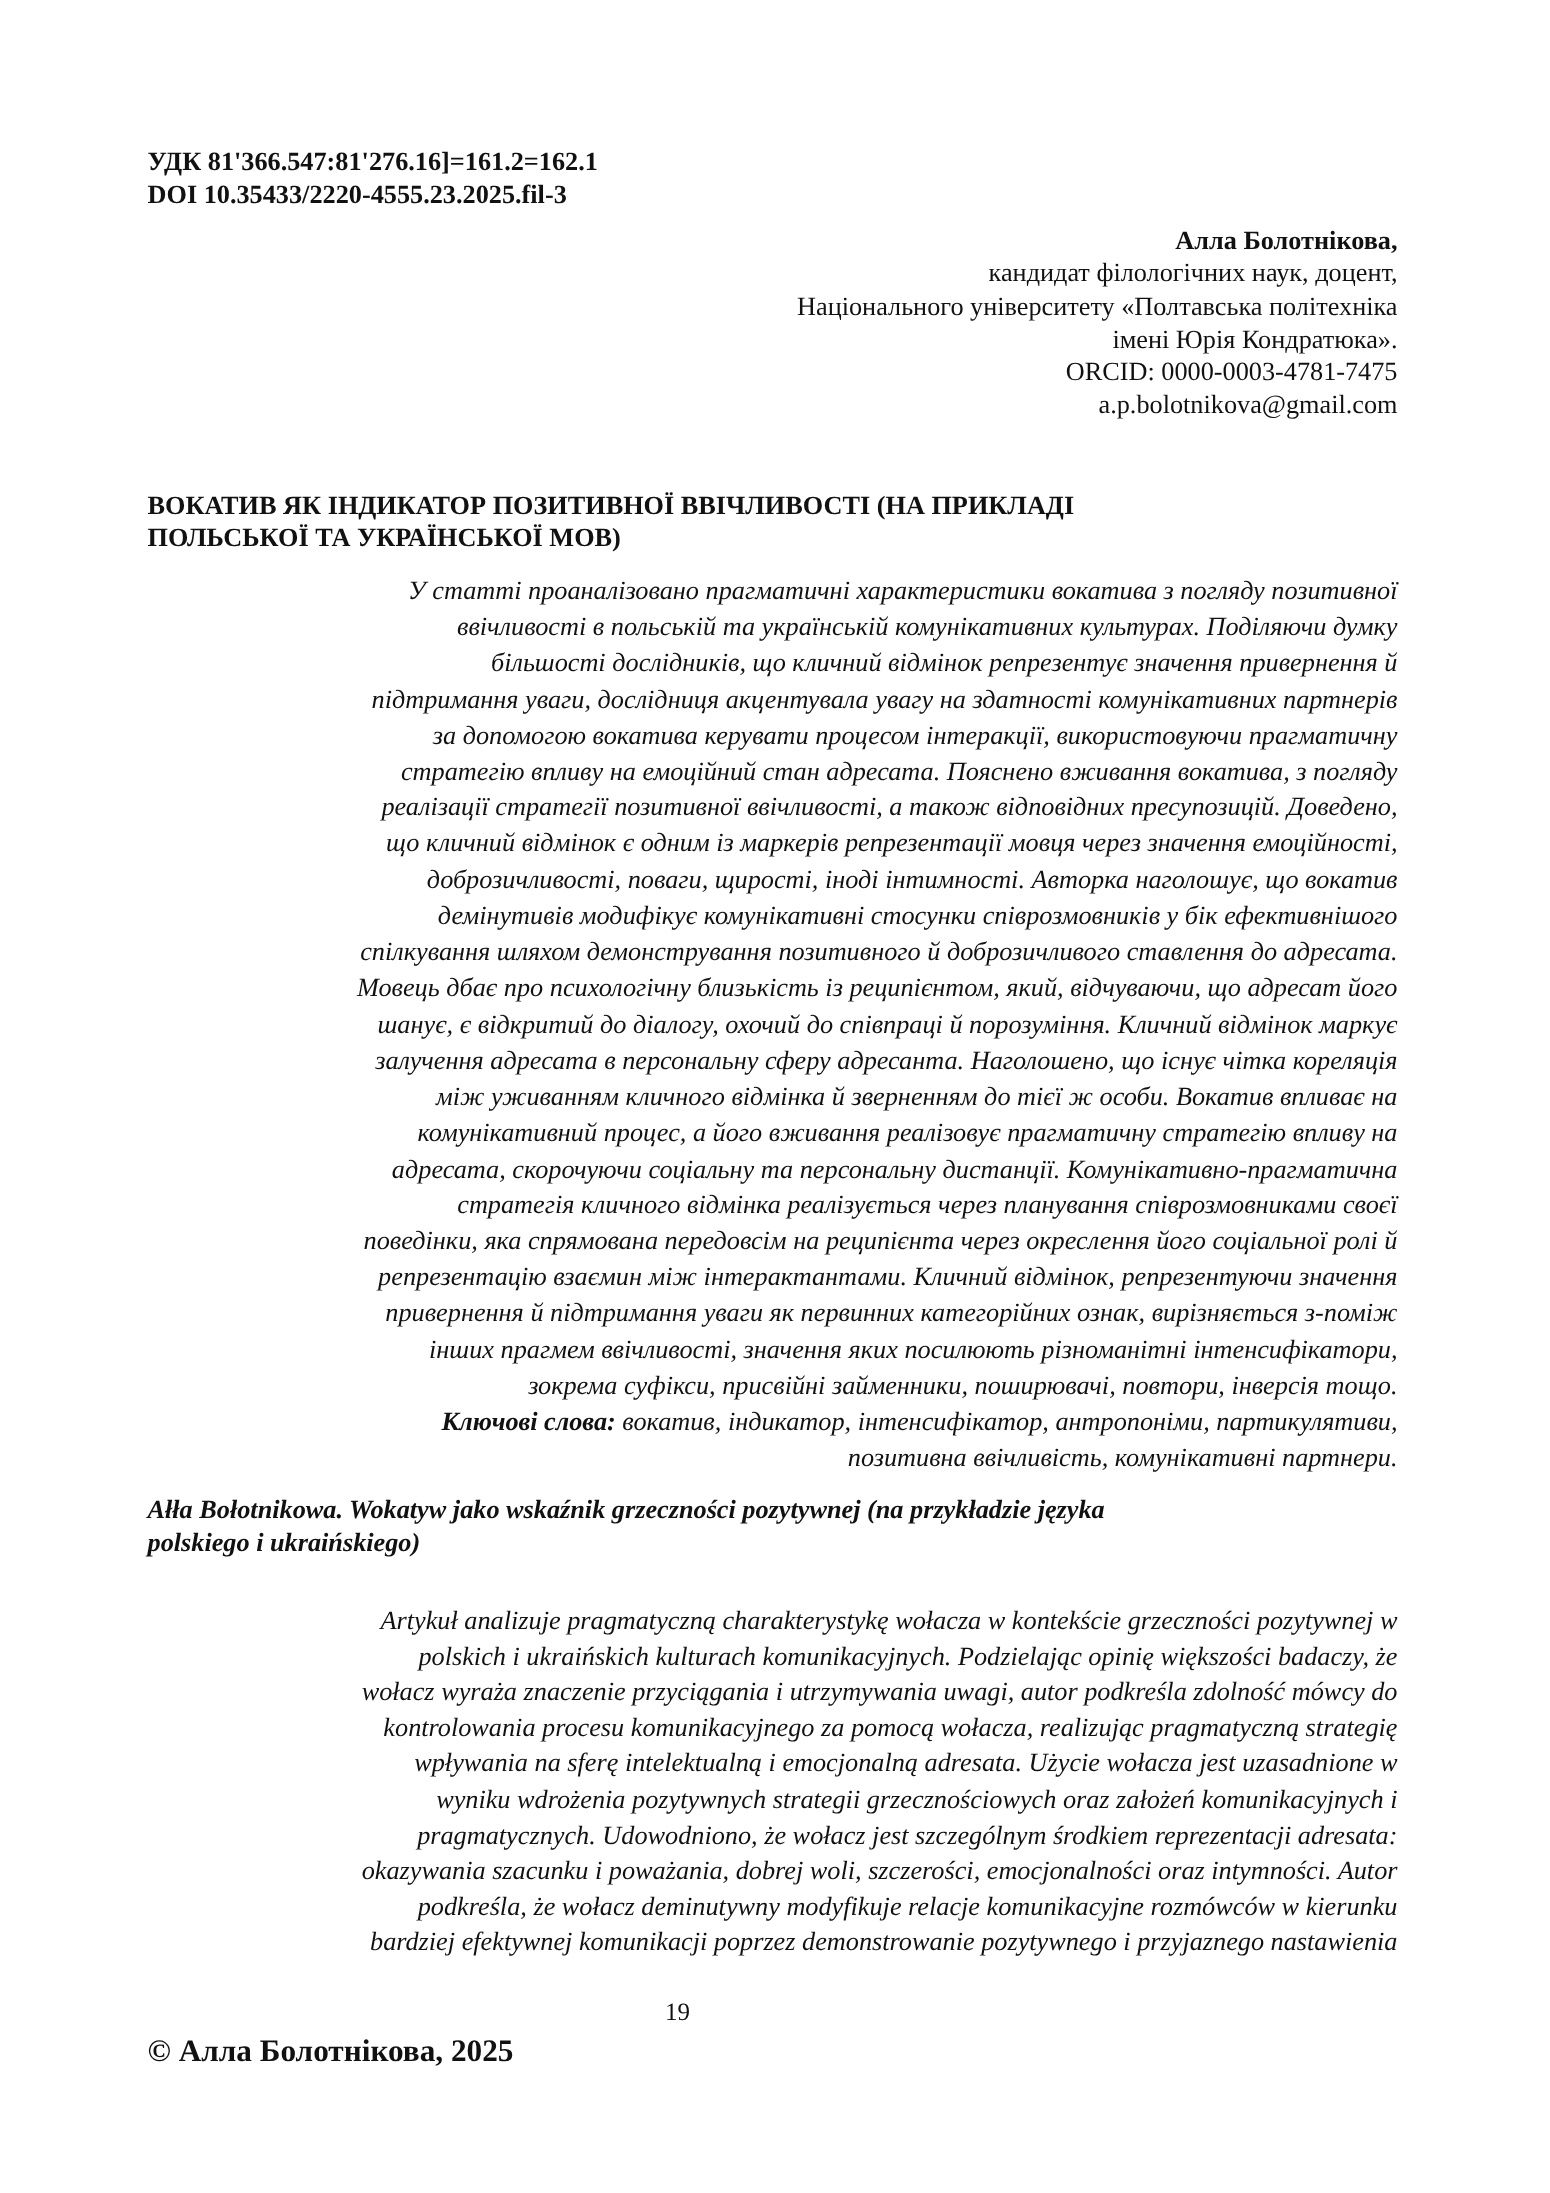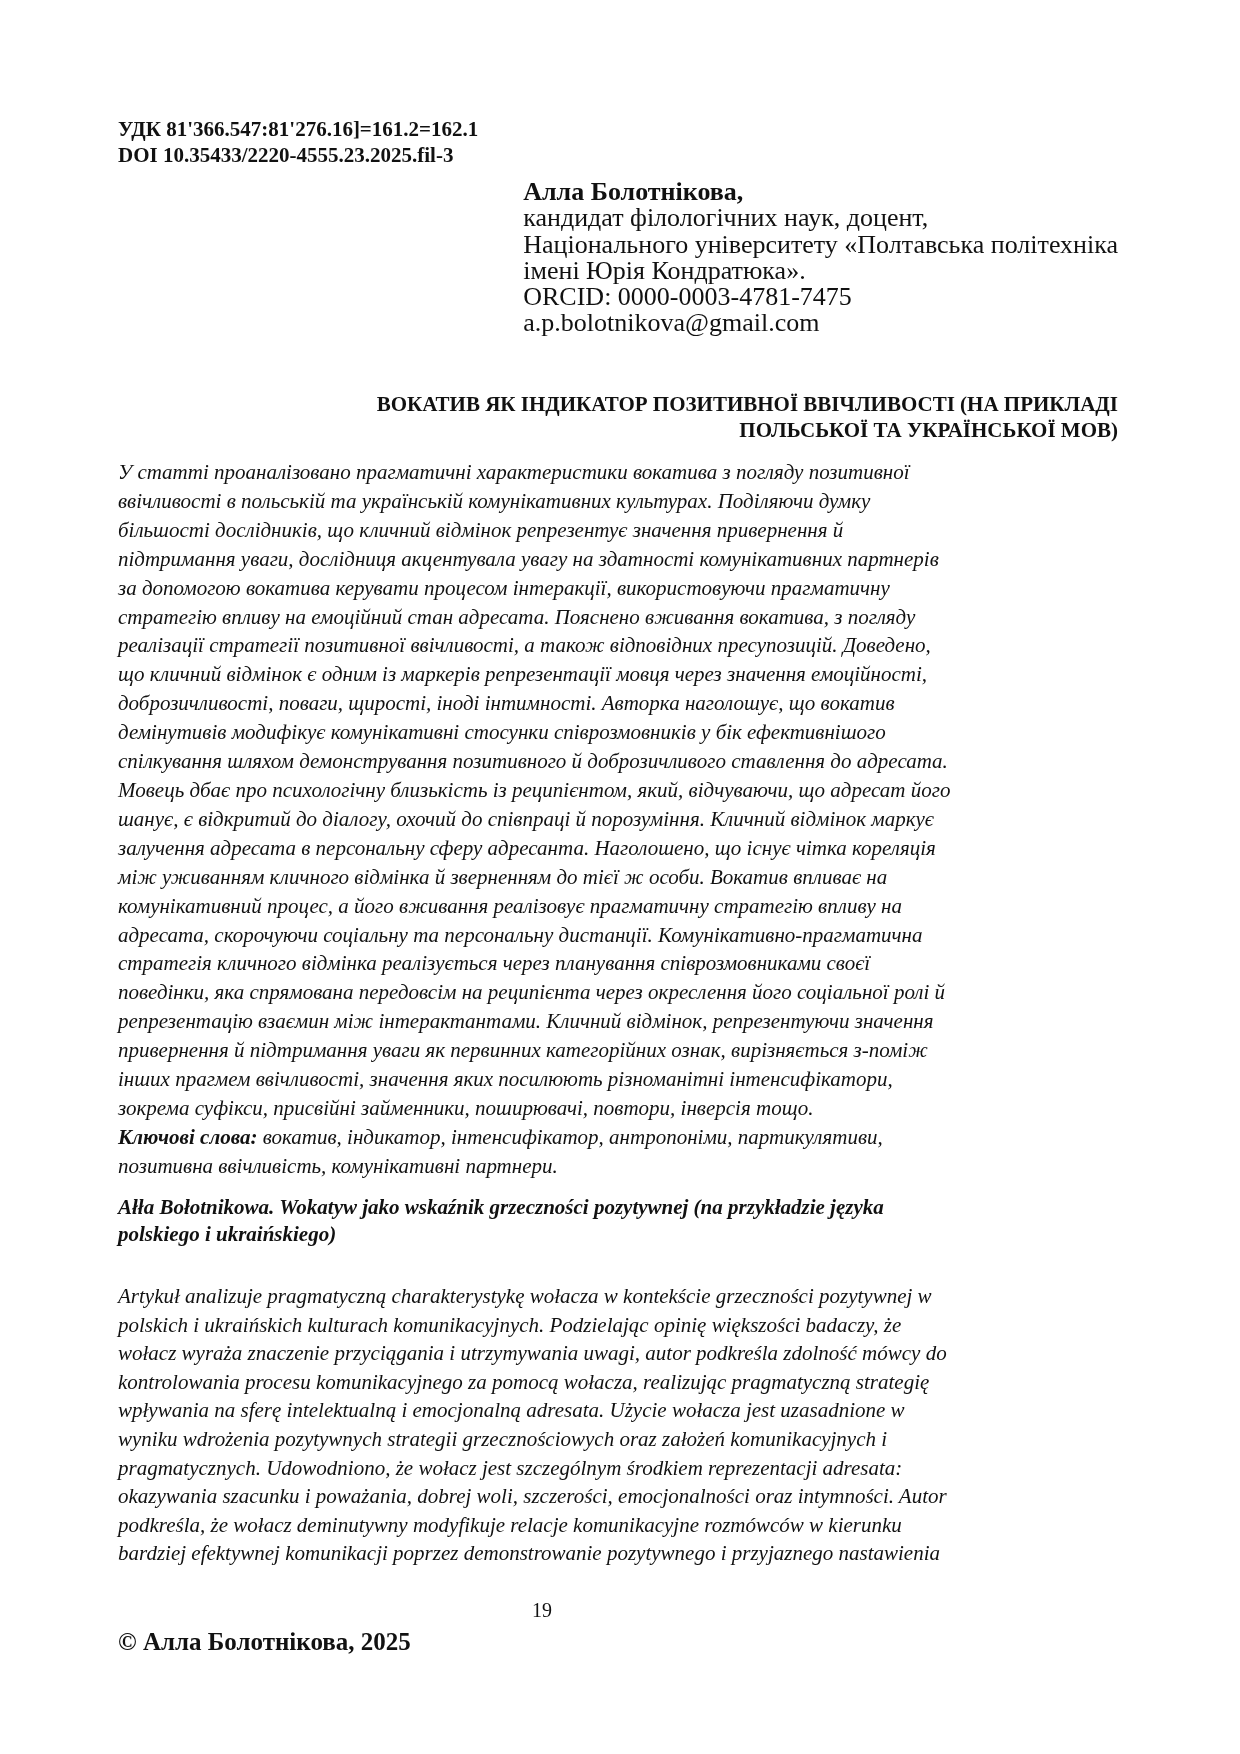--- a/index.html
+++ b/index.html
@@ -27,41 +27,42 @@
       top: 116px;
       font-weight: bold;
       font-size: 21px;
       line-height: 26px;
     }
     .ident div { white-space: nowrap; }
     .author {
       position: absolute;
       right: 122px;
       top: 179px;
-      font-size: 26px;
+      text-align: right;
+      font-size: 21px;
       line-height: 26.3px;
     }
     .author div { white-space: nowrap; }
     .author .name { font-weight: bold; }
     .title {
       position: absolute;
       left: 118px;
       width: 1000px;
       top: 391px;
-      text-align: right;
+      text-align: left;
       font-weight: bold;
       font-size: 21px;
       line-height: 26px;
     }
     .title div { white-space: nowrap; }
     .abstract {
       position: absolute;
       left: 118px;
       width: 1000px;
-      text-align: left;
+      text-align: right;
       font-style: italic;
       font-size: 21px;
       line-height: 28.9px;
     }
     .abstract div { white-space: nowrap; }
     .abstract-ua { top: 458px; }
     .kw-label { font-weight: bold; }
     .pl-title {
       position: absolute;
       left: 118px;

